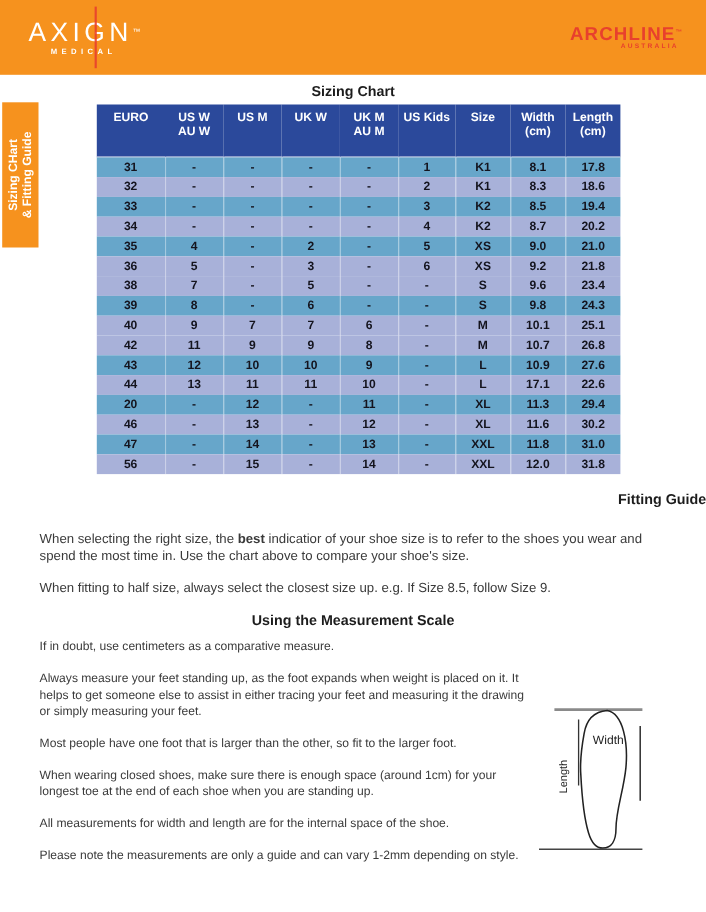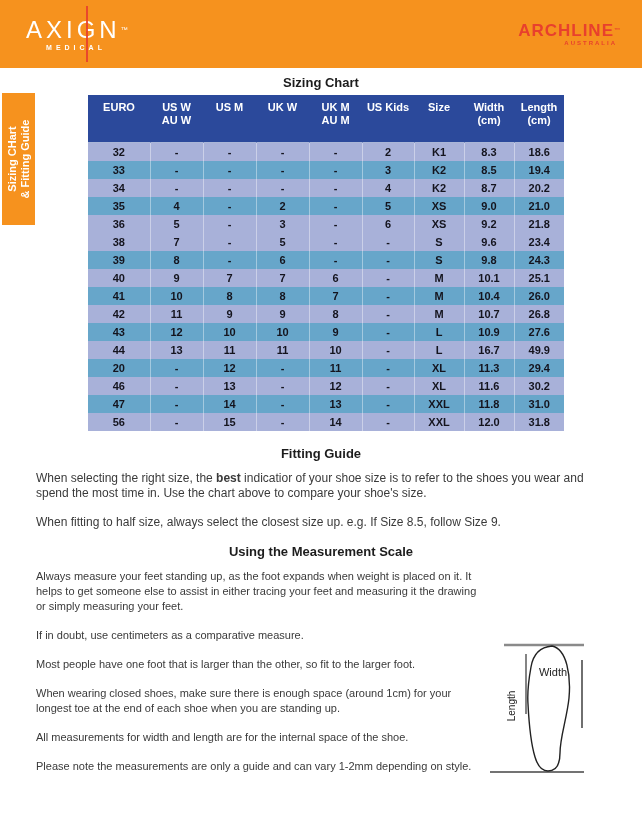--- a/index.html
+++ b/index.html
@@ -29,21 +29,21 @@
     transform:rotate(-90deg) translateX(-132px);transform-origin:0 0;
     display:flex;flex-direction:column;justify-content:center;text-align:center;
     color:#fff;font-weight:700;font-size:11px;line-height:13px;
   }
   
   .heading{
     text-align:center;font-size:13px;font-weight:700;color:#1c1c1c;
     margin:0;padding:0;
   }
   .h-sizing{margin:7px 0 5px 0;}
-  .h-fitting{margin:15px 0 10px 0;}
+  .h-fitting{margin:15px 0 22px 0;text-align:right;}
   .h-measure{margin:14px 0 10px 0;text-align:center;}
   .para{
     margin:0 0 14px 36px;font-size:12px;line-height:15px;color:#3a3a3a;
   }
   .fit-para{max-width:578px;}
   .measure-paras{margin-left:0;}
   .measure-paras p{
     margin:0 0 14px 36px;font-size:11px;line-height:15px;color:#3a3a3a;max-width:452px;
   }
   
@@ -132,20 +132,31 @@
           <div>Width</div>
           <div>(cm)</div>
         </th>
         <th>
           <div>Length</div>
           <div>(cm)</div>
         </th>
       </tr>
   </thead>
   <tbody>
+      <tr class="odd">
+        <td>31</td>
+        <td>-</td>
+        <td>-</td>
+        <td>-</td>
+        <td>-</td>
+        <td>1</td>
+        <td>K1</td>
+        <td>8.1</td>
+        <td>17.8</td>
+      </tr>
       <tr class="even">
         <td>32</td>
         <td>-</td>
         <td>-</td>
         <td>-</td>
         <td>-</td>
         <td>2</td>
         <td>K1</td>
         <td>8.3</td>
         <td>18.6</td>
@@ -220,31 +231,20 @@
         <td>40</td>
         <td>9</td>
         <td>7</td>
         <td>7</td>
         <td>6</td>
         <td>-</td>
         <td>M</td>
         <td>10.1</td>
         <td>25.1</td>
       </tr>
-      <tr class="odd">
-        <td>41</td>
-        <td>10</td>
-        <td>8</td>
-        <td>8</td>
-        <td>7</td>
-        <td>-</td>
-        <td>M</td>
-        <td>10.4</td>
-        <td>26.0</td>
-      </tr>
       <tr class="even">
         <td>42</td>
         <td>11</td>
         <td>9</td>
         <td>9</td>
         <td>8</td>
         <td>-</td>
         <td>M</td>
         <td>10.7</td>
         <td>26.8</td>
@@ -261,22 +261,22 @@
         <td>27.6</td>
       </tr>
       <tr class="even">
         <td>44</td>
         <td>13</td>
         <td>11</td>
         <td>11</td>
         <td>10</td>
         <td>-</td>
         <td>L</td>
-        <td>16.7</td>
-        <td>49.9</td>
+        <td>17.1</td>
+        <td>22.6</td>
       </tr>
       <tr class="odd">
         <td>20</td>
         <td>-</td>
         <td>12</td>
         <td>-</td>
         <td>11</td>
         <td>-</td>
         <td>XL</td>
         <td>11.3</td>
@@ -317,22 +317,22 @@
       </tr>
     </tbody>
 </table>
 
 <h2 class="heading h-fitting">Fitting Guide</h2>
 <p class="para fit-para"><span>When selecting the right size, the </span><strong>best</strong><span> indicatior of your shoe size is to refer to the shoes you wear and spend the most time in. Use the chart above to compare your shoe's size.</span></p>
 <p class="para fit-para">When fitting to half size, always select the closest size up. e.g. If Size 8.5, follow Size 9.</p>
 
 <h2 class="heading h-measure">Using the Measurement Scale</h2>
 <div class="measure-paras">
+    <p>If in doubt, use centimeters as a comparative measure.</p>
     <p>Always measure your feet standing up, as the foot expands when weight is placed on it. It helps to get someone else to assist in either tracing your feet and measuring it the drawing or simply measuring your feet.</p>
-    <p>If in doubt, use centimeters as a comparative measure.</p>
     <p>Most people have one foot that is larger than the other, so fit to the larger foot.</p>
     <p>When wearing closed shoes, make sure there is enough space (around 1cm) for your longest toe at the end of each shoe when you are standing up.</p>
     <p>All measurements for width and length are for the internal space of the shoe.</p>
     <p>Please note the measurements are only a guide and can vary 1-2mm depending on style.</p>
   </div>
 
 <div class="foot-diagram">
   <svg width="114" height="154" viewBox="0 0 114 154" xmlns="http://www.w3.org/2000/svg">
     <line x1="14" y1="11" x2="94" y2="11" stroke="#8a8a8a" stroke-width="2.5"></line>
     <line x1="0" y1="138" x2="94" y2="138" stroke="#444" stroke-width="1.5"></line>

